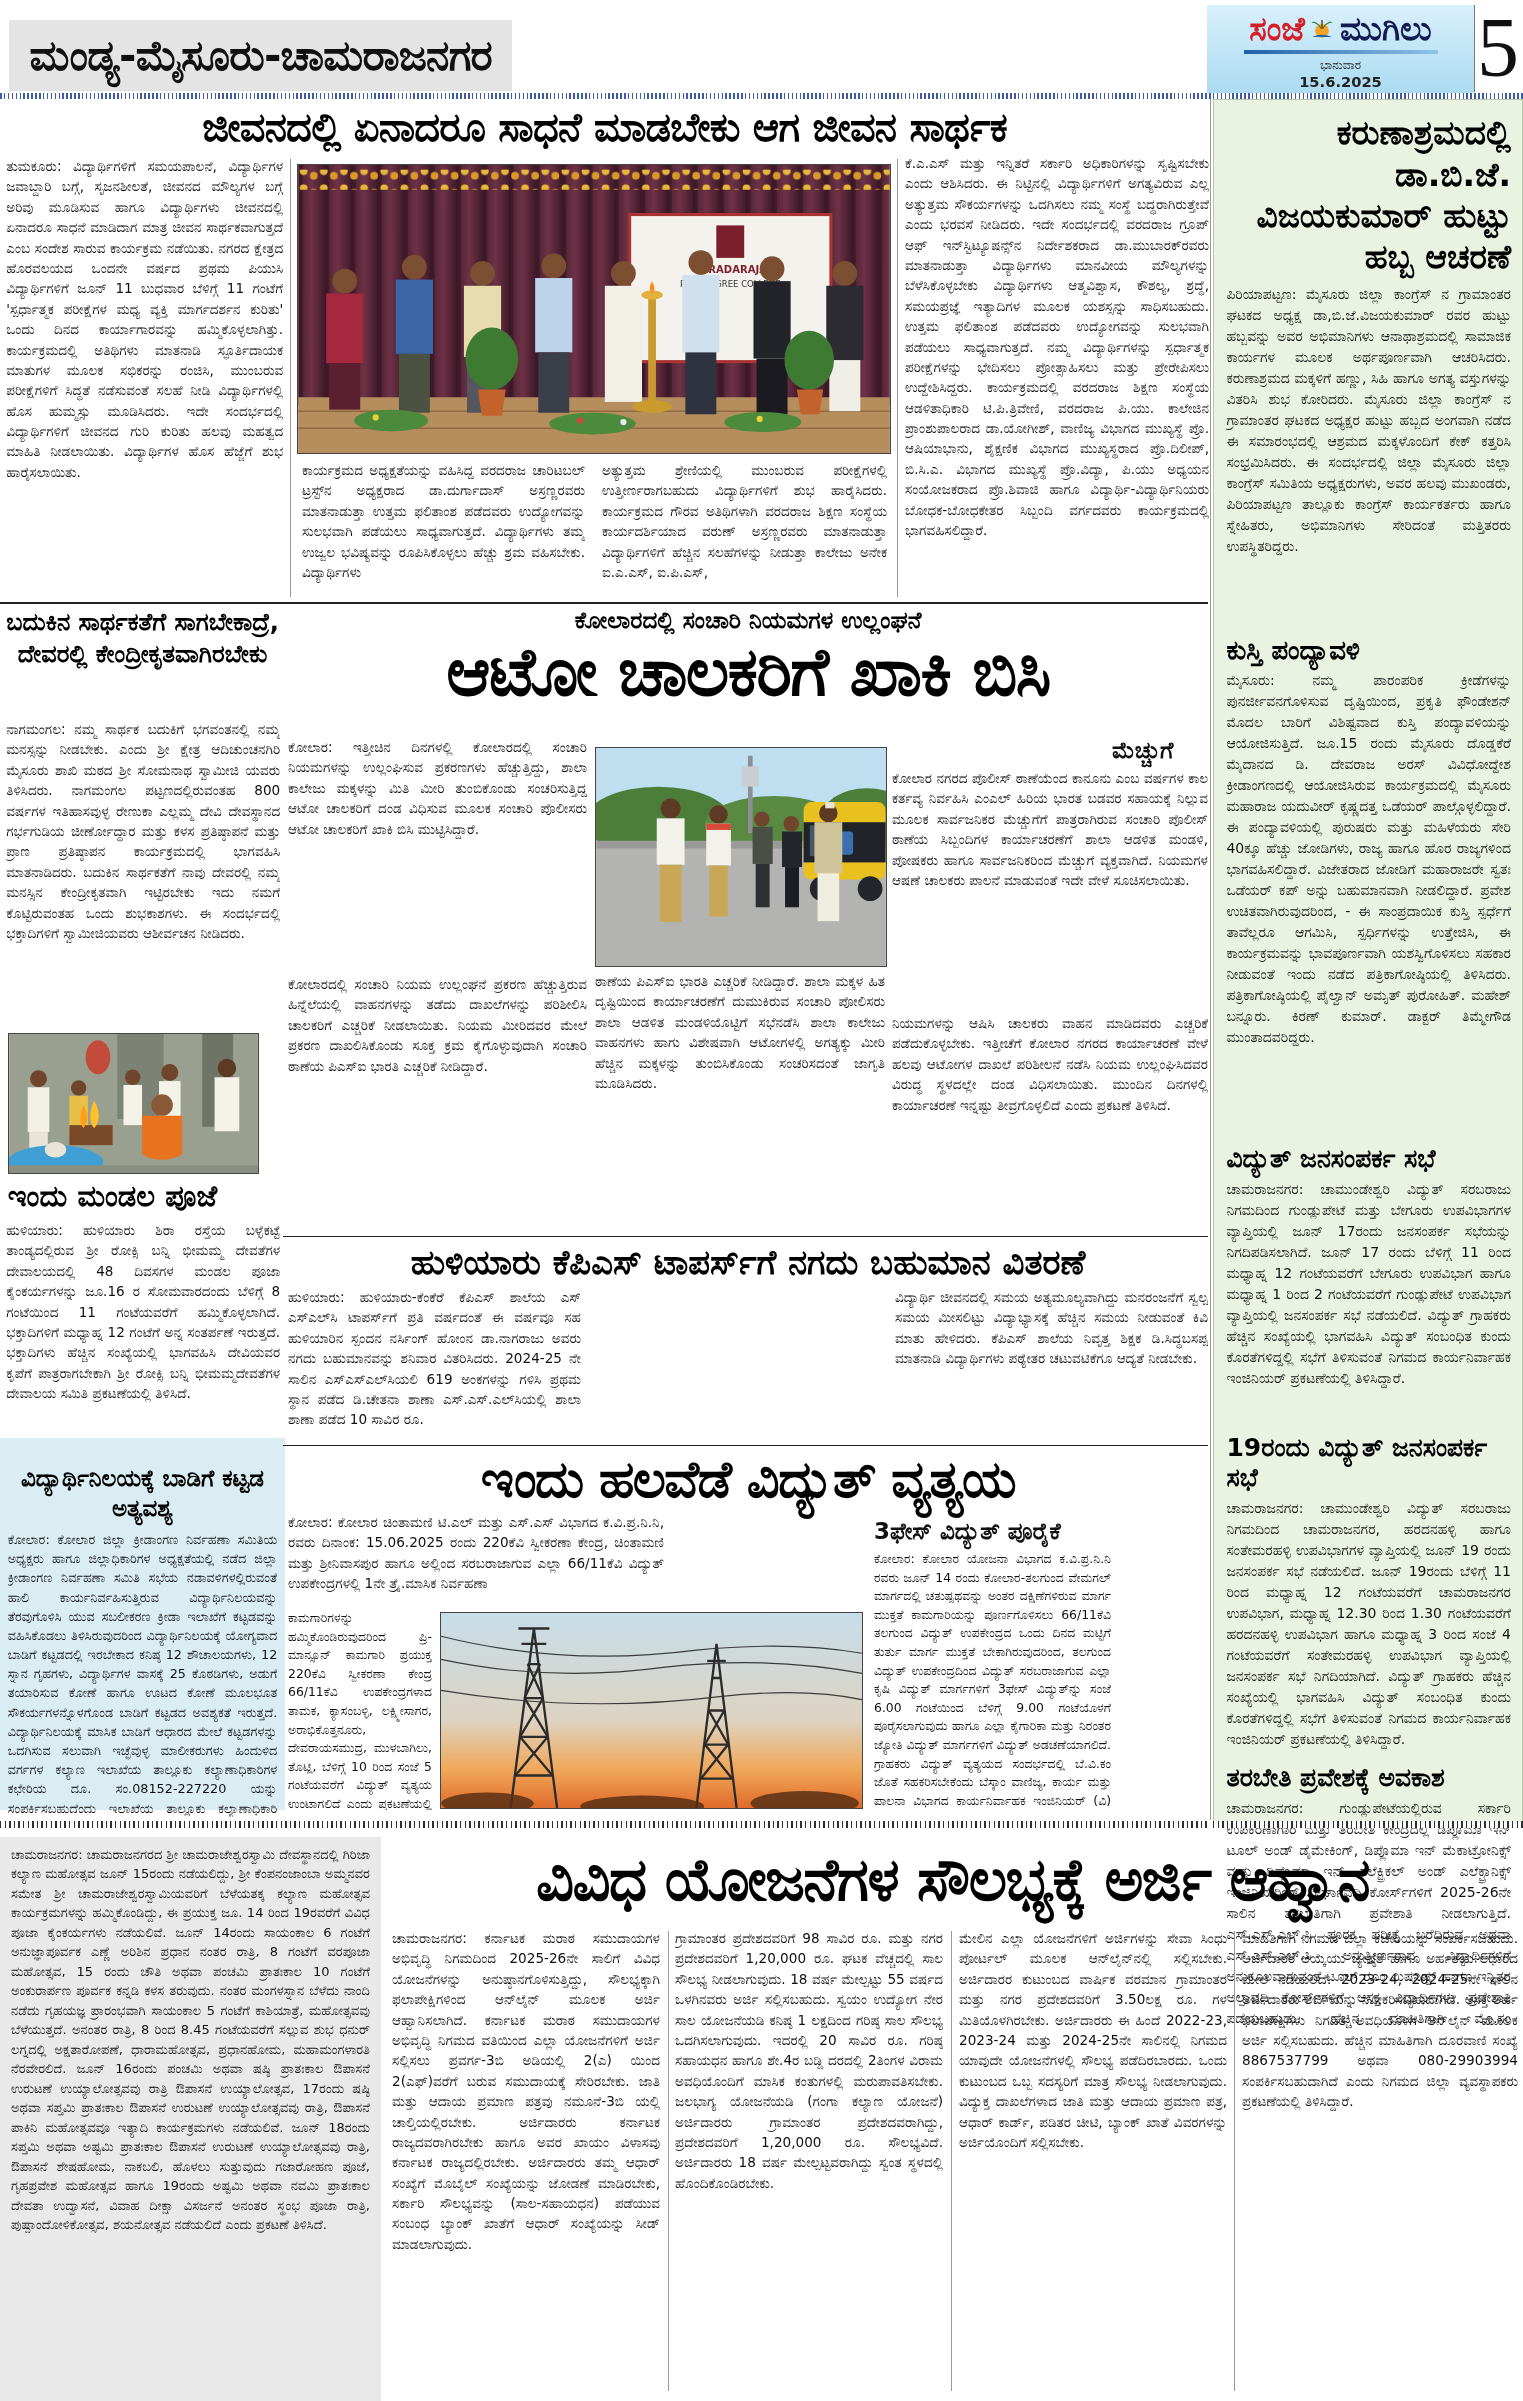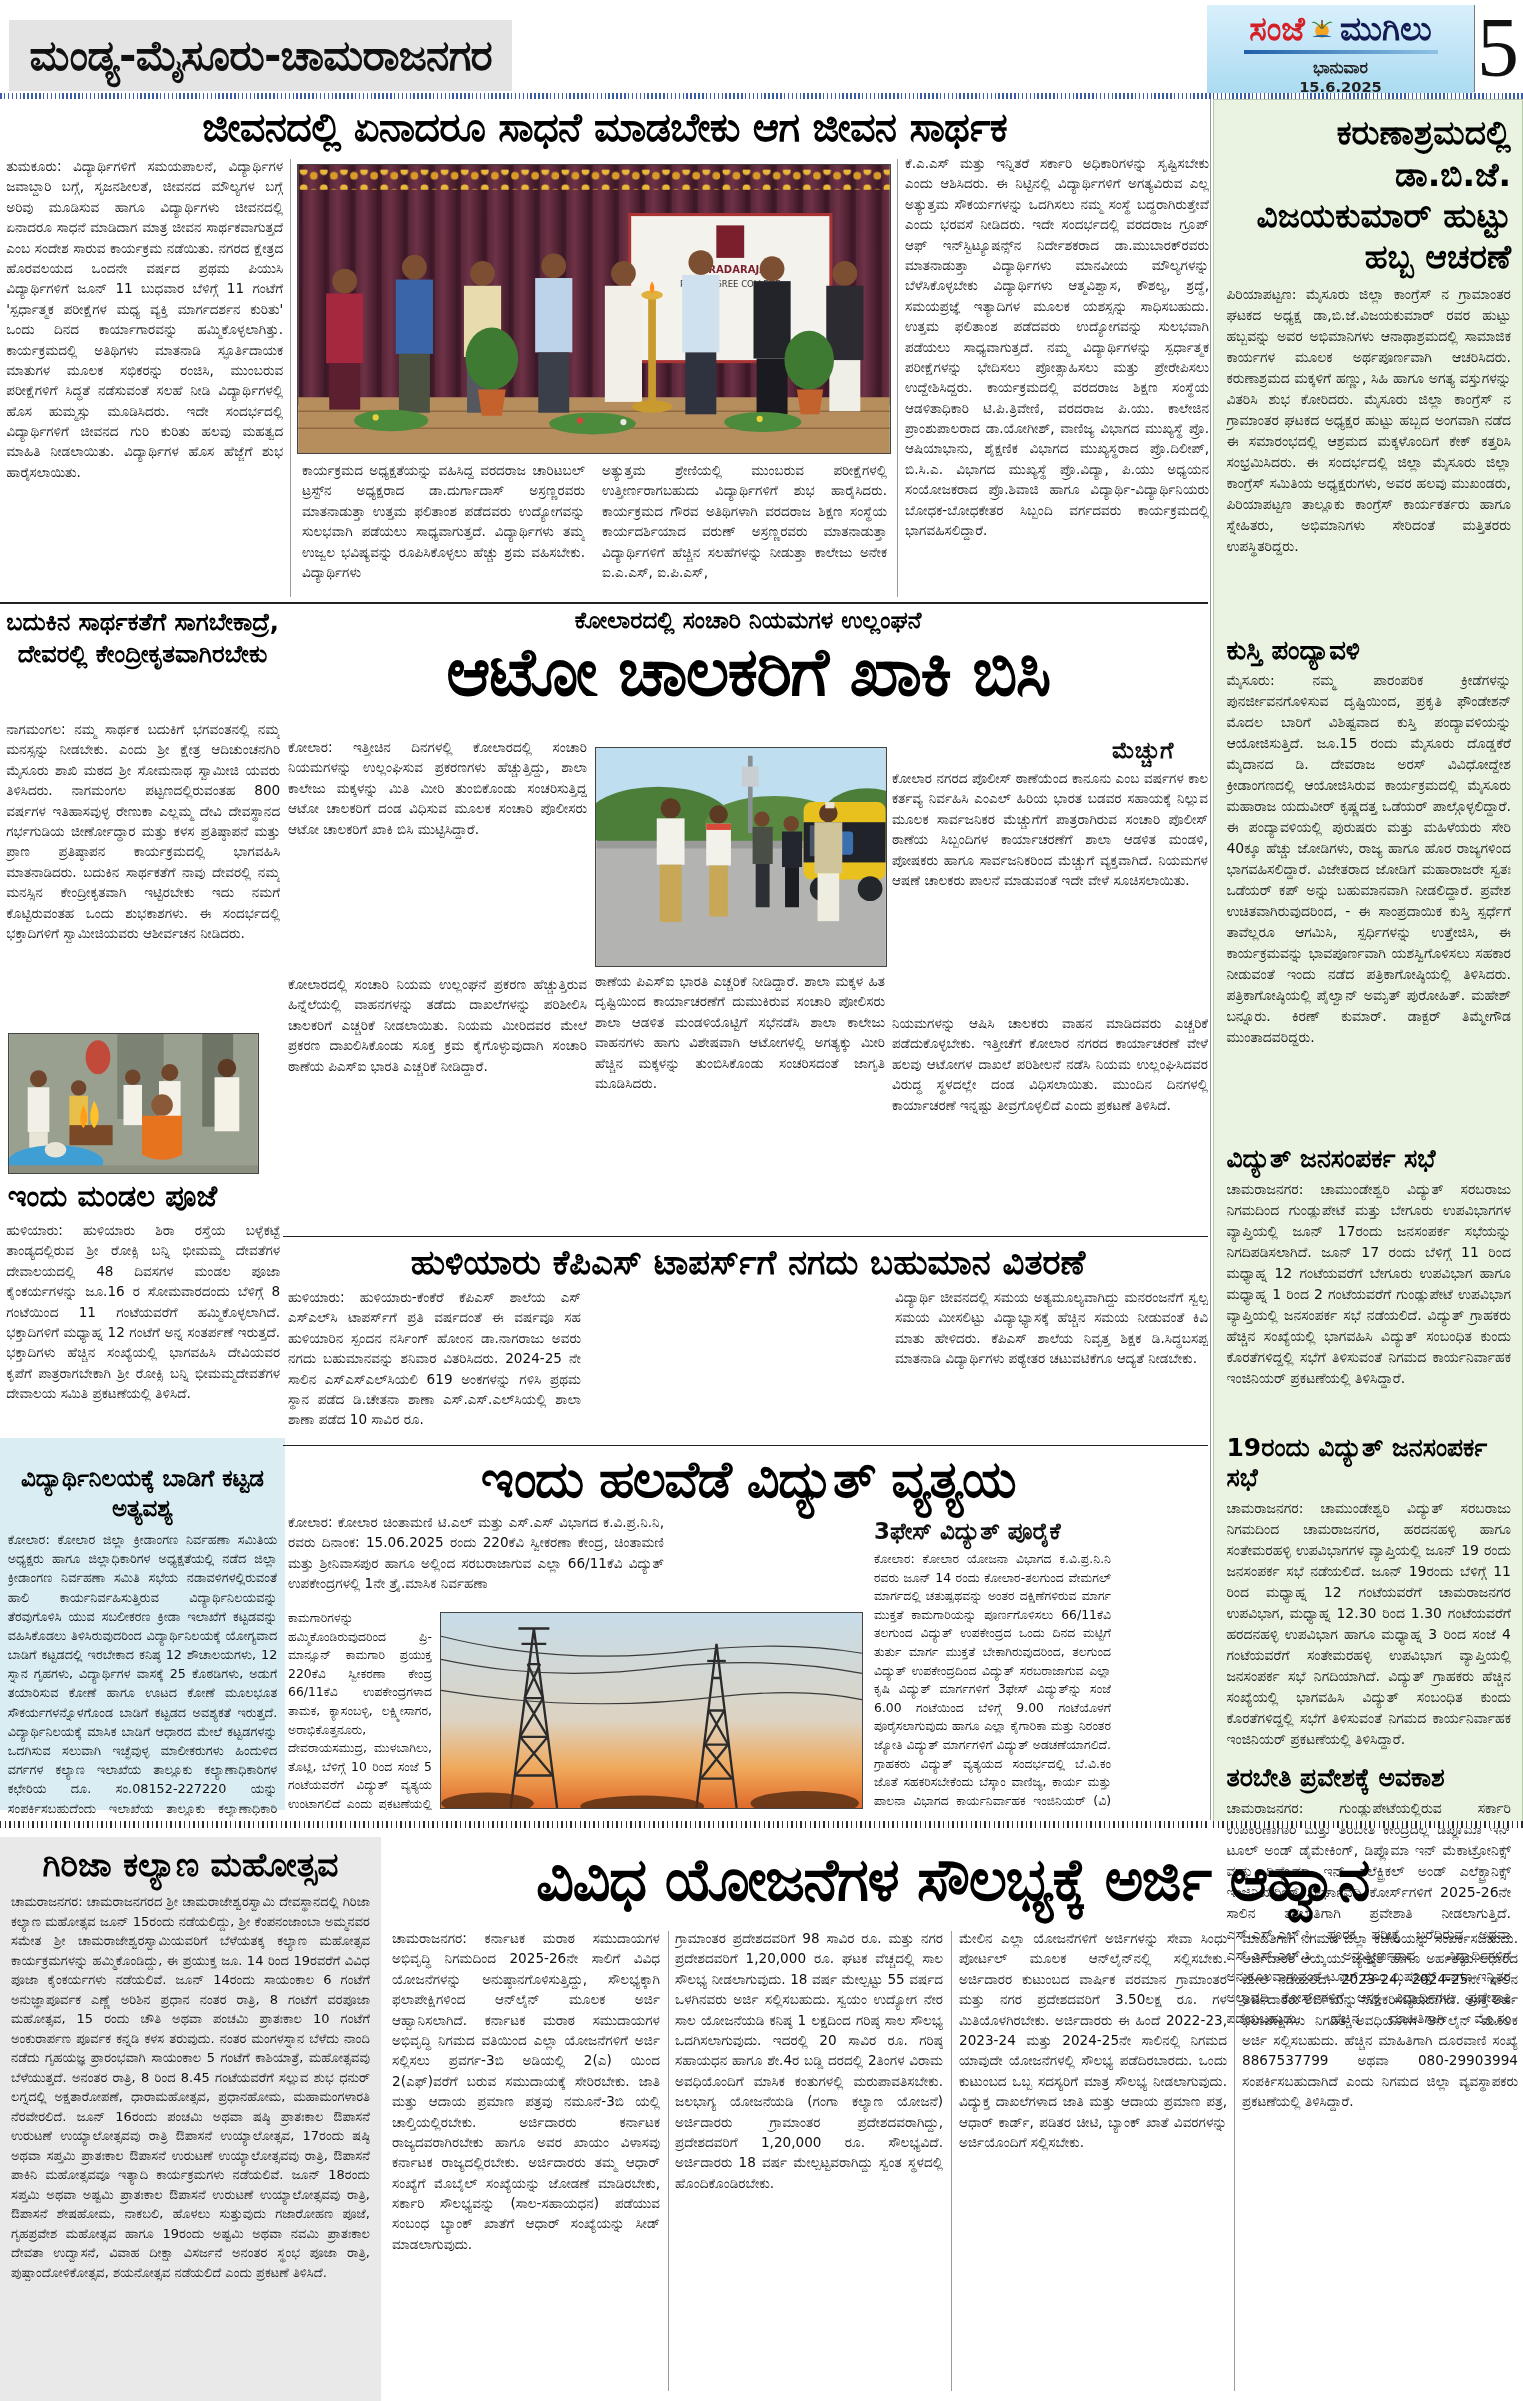--- a/index.html
+++ b/index.html
@@ -18,21 +18,21 @@
   .bluebox{background:#daedf2;}
   .greybox{background:#e9e9e9;}
   .masthead-region{background:#e4e4e4;display:flex;align-items:center;justify-content:center;
       font-weight:bold;font-size:42px;letter-spacing:-0.8px;}
   .logo-box{background:linear-gradient(180deg,#d9f0fc,#a8d9f0);display:flex;flex-direction:column;
       align-items:center;justify-content:flex-start;padding-top:7.7px;}
   .logo-line{display:flex;align-items:center;gap:4.6px;font-weight:bold;font-size:33px;line-height:1;}
   .logo-first{color:#d41f26;}
   .logo-second{color:#141a52;}
   .logo-rule{width:194px;height:4.6px;margin:4.6px 0 3.1px 0;background:linear-gradient(90deg,#1e5fa8,#8fc3e6);}
-  .logo-day{font-size:16px;font-weight:bold;color:#222;}
+  .logo-day{font-size:12px;font-weight:normal;color:#222;}
   .logo-date{font-size:14.7px;font-weight:bold;color:#222;margin-top:1.5px;}
   .page-number{font-family:"Liberation Serif",serif;font-size:84px;line-height:1;
       display:flex;align-items:center;justify-content:center;border-left:1.5px solid #7a7a7a;}
   .subhead{font-weight:bold;font-size:23px;}
 </style>
 </head>
 <body>
 
 <div class="page">
 
@@ -245,21 +245,20 @@
   <div class="abs bodytext" style="left:6.2px;top:1220px;width:274px;height:214px;">ಹುಳಿಯಾರು: ಹುಳಿಯಾರು ಶಿರಾ ರಸ್ತೆಯ ಬಳ್ಳೆಕಟ್ಟೆ ತಾಂಡ್ಯದಲ್ಲಿರುವ ಶ್ರೀ ರೋಕ್ಸಿ ಬನ್ನಿ ಭೀಮಮ್ಮ ದೇವತೆಗಳ ದೇವಾಲಯದಲ್ಲಿ 48 ದಿವಸಗಳ ಮಂಡಲ ಪೂಜಾ ಕೈಂಕರ್ಯಗಳನ್ನು ಜೂ.16 ರ ಸೋಮವಾರದಂದು ಬೆಳಿಗ್ಗೆ 8 ಗಂಟೆಯಿಂದ 11 ಗಂಟೆಯವರೆಗೆ ಹಮ್ಮಿಕೊಳ್ಳಲಾಗಿದೆ. ಭಕ್ತಾದಿಗಳಿಗೆ ಮಧ್ಯಾಹ್ನ 12 ಗಂಟೆಗೆ ಅನ್ನ ಸಂತರ್ಪಣೆ ಇರುತ್ತದೆ. ಭಕ್ತಾದಿಗಳು ಹೆಚ್ಚಿನ ಸಂಖ್ಯೆಯಲ್ಲಿ ಭಾಗವಹಿಸಿ ದೇವಿಯವರ ಕೃಪೆಗೆ ಪಾತ್ರರಾಗಬೇಕಾಗಿ ಶ್ರೀ ರೋಕ್ಸಿ ಬನ್ನಿ ಭೀಮಮ್ಮದೇವತೆಗಳ ದೇವಾಲಯ ಸಮಿತಿ ಪ್ರಕಟಣೆಯಲ್ಲಿ ತಿಳಿಸಿದೆ.</div>
 
   <div class="abs bluebox" style="left:0;top:1438px;width:285px;height:372px;">
     <div class="headline center" style="padding-top:26px;font-size:23px;line-height:1.3;">ವಿದ್ಯಾರ್ಥಿನಿಲಯಕ್ಕೆ ಬಾಡಿಗೆ ಕಟ್ಟಡ ಅತ್ಯವಶ್ಯ</div>
     <div class="bodytext" style="margin:6.2px 7.7px 0 7.7px;font-size:12.8px;height:287px;">ಕೋಲಾರ: ಕೋಲಾರ ಜಿಲ್ಲಾ ಕ್ರೀಡಾಂಗಣ ನಿರ್ವಹಣಾ ಸಮಿತಿಯ ಅಧ್ಯಕ್ಷರು ಹಾಗೂ ಜಿಲ್ಲಾಧಿಕಾರಿಗಳ ಅಧ್ಯಕ್ಷತೆಯಲ್ಲಿ ನಡೆದ ಜಿಲ್ಲಾ ಕ್ರೀಡಾಂಗಣ ನಿರ್ವಹಣಾ ಸಮಿತಿ ಸಭೆಯ ನಡಾವಳಿಗಳಲ್ಲಿರುವಂತೆ ಹಾಲಿ ಕಾರ್ಯನಿರ್ವಹಿಸುತ್ತಿರುವ ವಿದ್ಯಾರ್ಥಿನಿಲಯವನ್ನು ತೆರವುಗೊಳಿಸಿ ಯುವ ಸಬಲೀಕರಣ ಕ್ರೀಡಾ ಇಲಾಖೆಗೆ ಕಟ್ಟಡವನ್ನು ವಹಿಸಿಕೊಡಲು ತಿಳಿಸಿರುವುದರಿಂದ ವಿದ್ಯಾರ್ಥಿನಿಲಯಕ್ಕೆ ಯೋಗ್ಯವಾದ ಬಾಡಿಗೆ ಕಟ್ಟಡದಲ್ಲಿ ಇರಬೇಕಾದ ಕನಿಷ್ಠ 12 ಶೌಚಾಲಯಗಳು, 12 ಸ್ನಾನ ಗೃಹಗಳು, ವಿದ್ಯಾರ್ಥಿಗಳ ವಾಸಕ್ಕೆ 25 ಕೊಠಡಿಗಳು, ಅಡುಗೆ ತಯಾರಿಸುವ ಕೋಣೆ ಹಾಗೂ ಊಟದ ಕೋಣೆ ಮೂಲಭೂತ ಸೌಕರ್ಯಗಳನ್ನೊಳಗೊಂಡ ಬಾಡಿಗೆ ಕಟ್ಟಡದ ಅವಶ್ಯಕತೆ ಇರುತ್ತದೆ. ವಿದ್ಯಾರ್ಥಿನಿಲಯಕ್ಕೆ ಮಾಸಿಕ ಬಾಡಿಗೆ ಆಧಾರದ ಮೇಲೆ ಕಟ್ಟಡಗಳನ್ನು ಒದಗಿಸುವ ಸಲುವಾಗಿ ಇಚ್ಛೆವುಳ್ಳ ಮಾಲೀಕರುಗಳು ಹಿಂದುಳಿದ ವರ್ಗಗಳ ಕಲ್ಯಾಣ ಇಲಾಖೆಯ ತಾಲ್ಲೂಕು ಕಲ್ಯಾಣಾಧಿಕಾರಿಗಳ ಕಛೇರಿಯ ದೂ. ಸಂ.08152-227220 ಯನ್ನು ಸಂಪರ್ಕಿಸಬಹುದೆಂದು ಇಲಾಖೆಯ ತಾಲ್ಲೂಕು ಕಲ್ಯಾಣಾಧಿಕಾರಿ ತಿಳಿಸಿದ್ದಾರೆ.</div>
   </div>
 
   <div class="abs hatch" style="left:0;top:1821px;width:1208px;height:7px;"></div>
 
   <div class="abs greybox" style="left:0;top:1837px;width:381px;height:565px;">
-    <div class="headline center" style="padding-top:7.7px;font-size:33px;">ಗಿರಿಜಾ ಕಲ್ಯಾಣ ಮಹೋತ್ಸವ</div>
     <div class="bodytext" style="margin:7.7px 11px 0 11px;font-size:13px;height:488px;">ಚಾಮರಾಜನಗರ: ಚಾಮರಾಜನಗರದ ಶ್ರೀ ಚಾಮರಾಜೇಶ್ವರಸ್ವಾಮಿ ದೇವಸ್ಥಾನದಲ್ಲಿ ಗಿರಿಜಾ ಕಲ್ಯಾಣ ಮಹೋತ್ಸವ ಜೂನ್ 15ರಂದು ನಡೆಯಲಿದ್ದು, ಶ್ರೀ ಕೆಂಪನಂಜಾಂಬಾ ಅಮ್ಮನವರ ಸಮೇತ ಶ್ರೀ ಚಾಮರಾಜೇಶ್ವರಸ್ವಾಮಿಯವರಿಗೆ ಬೆಳೆಯತಕ್ಕ ಕಲ್ಯಾಣ ಮಹೋತ್ಸವ ಕಾರ್ಯಕ್ರಮಗಳನ್ನು ಹಮ್ಮಿಕೊಂಡಿದ್ದು, ಈ ಪ್ರಯುಕ್ತ ಜೂ. 14 ರಿಂದ 19ರವರೆಗೆ ವಿವಿಧ ಪೂಜಾ ಕೈಂಕರ್ಯಗಳು ನಡೆಯಲಿವೆ. ಜೂನ್ 14ರಂದು ಸಾಯಂಕಾಲ 6 ಗಂಟೆಗೆ ಅನುಜ್ಞಾಪೂರ್ವಕ ಎಣ್ಣೆ ಅರಿಶಿನ ಪ್ರಧಾನ ನಂತರ ರಾತ್ರಿ, 8 ಗಂಟೆಗೆ ವರಪೂಜಾ ಮಹೋತ್ಸವ, 15 ರಂದು ಚೌತಿ ಅಥವಾ ಪಂಚಮಿ ಪ್ರಾತಃಕಾಲ 10 ಗಂಟೆಗೆ ಅಂಕುರಾರ್ಪಣ ಪೂರ್ವಕ ಕನ್ನಡಿ ಕಳಸ ತರುವುದು. ನಂತರ ಮಂಗಳಸ್ನಾನ ಬೆಳೆದು ನಾಂದಿ ನಡೆದು ಗೃಹಯಜ್ಞ ಪ್ರಾರಂಭವಾಗಿ ಸಾಯಂಕಾಲ 5 ಗಂಟೆಗೆ ಕಾಶಿಯಾತ್ರೆ, ಮಹೋತ್ಸವವು ಬೆಳೆಯುತ್ತದೆ. ಅನಂತರ ರಾತ್ರಿ, 8 ರಿಂದ 8.45 ಗಂಟೆಯವರೆಗೆ ಸಲ್ಲುವ ಶುಭ ಧನುರ್ ಲಗ್ನದಲ್ಲಿ ಅಕ್ಷತಾರೋಪಣೆ, ಧಾರಾಮಹೋತ್ಸವ, ಪ್ರಧಾನಹೋಮ, ಮಹಾಮಂಗಳಾರತಿ ನೆರವೇರಲಿದೆ. ಜೂನ್ 16ರಂದು ಪಂಚಮಿ ಅಥವಾ ಷಷ್ಠಿ ಪ್ರಾತಃಕಾಲ ಔಪಾಸನೆ ಉರುಟಣೆ ಉಯ್ಯಾಲೋತ್ಸವವು ರಾತ್ರಿ ಔಪಾಸನೆ ಉಯ್ಯಾಲೋತ್ಸವ, 17ರಂದು ಷಷ್ಠಿ ಅಥವಾ ಸಪ್ತಮಿ ಪ್ರಾತಃಕಾಲ ಔಪಾಸನೆ ಉರುಟಣೆ ಉಯ್ಯಾಲೋತ್ಸವವು ರಾತ್ರಿ, ಔಪಾಸನೆ ಪಾಕಿನಿ ಮಹೋತ್ಸವವೂ ಇತ್ಯಾದಿ ಕಾರ್ಯಕ್ರಮಗಳು ನಡೆಯಲಿವೆ. ಜೂನ್ 18ರಂದು ಸಪ್ತಮಿ ಅಥವಾ ಅಷ್ಟಮಿ ಪ್ರಾತಃಕಾಲ ಔಪಾಸನೆ ಉರುಟಣೆ ಉಯ್ಯಾಲೋತ್ಸವವು ರಾತ್ರಿ, ಔಪಾಸನೆ ಶೇಷಹೋಮ, ನಾಕಬಲಿ, ಹೊಳಲು ಸುತ್ತುವುದು ಗಜಾರೋಹಣ ಪೂಜೆ, ಗೃಹಪ್ರವೇಶ ಮಹೋತ್ಸವ ಹಾಗೂ 19ರಂದು ಅಷ್ಟಮಿ ಅಥವಾ ನವಮಿ ಪ್ರಾತಃಕಾಲ ದೇವತಾ ಉದ್ವಾಸನೆ, ವಿವಾಹ ದೀಕ್ಷಾ ವಿಸರ್ಜನೆ ಅನಂತರ ಸ್ಥಂಭ ಪೂಜಾ ರಾತ್ರಿ, ಪುಷ್ಪಾಂದೋಳಿಕೋತ್ಸವ, ಶಯನೋತ್ಸವ ನಡೆಯಲಿದೆ ಎಂದು ಪ್ರಕಟಣೆ ತಿಳಿಸಿದೆ.</div>
   </div>
 
   <div class="abs headline center" style="left:287px;top:607px;width:922px;font-size:23px;">ಕೋಲಾರದಲ್ಲಿ ಸಂಚಾರಿ ನಿಯಮಗಳ ಉಲ್ಲಂಘನೆ</div>
   <div class="abs headline center" style="left:287px;top:633px;width:922px;font-size:67px;letter-spacing:-1.5px;">ಆಟೋ ಚಾಲಕರಿಗೆ ಖಾಕಿ ಬಿಸಿ</div>
 
   <div class="abs bodytext" style="left:288px;top:737px;width:299px;height:232px;">ಕೋಲಾರ: ಇತ್ತೀಚಿನ ದಿನಗಳಲ್ಲಿ ಕೋಲಾರದಲ್ಲಿ ಸಂಚಾರಿ ನಿಯಮಗಳನ್ನು ಉಲ್ಲಂಘಿಸುವ ಪ್ರಕರಣಗಳು ಹೆಚ್ಚುತ್ತಿದ್ದು, ಶಾಲಾ ಕಾಲೇಜು ಮಕ್ಕಳನ್ನು ಮಿತಿ ಮೀರಿ ತುಂಬಿಕೊಂಡು ಸಂಚರಿಸುತ್ತಿದ್ದ ಆಟೋ ಚಾಲಕರಿಗೆ ದಂಡ ವಿಧಿಸುವ ಮೂಲಕ ಸಂಚಾರಿ ಪೊಲೀಸರು ಆಟೋ ಚಾಲಕರಿಗೆ ಖಾಕಿ ಬಿಸಿ ಮುಟ್ಟಿಸಿದ್ದಾರೆ.</div>
   <div class="abs bodytext" style="left:288px;top:974px;width:299px;height:257px;">ಕೋಲಾರದಲ್ಲಿ ಸಂಚಾರಿ ನಿಯಮ ಉಲ್ಲಂಘನೆ ಪ್ರಕರಣ ಹೆಚ್ಚುತ್ತಿರುವ ಹಿನ್ನೆಲೆಯಲ್ಲಿ ವಾಹನಗಳನ್ನು ತಡೆದು ದಾಖಲೆಗಳನ್ನು ಪರಿಶೀಲಿಸಿ ಚಾಲಕರಿಗೆ ಎಚ್ಚರಿಕೆ ನೀಡಲಾಯಿತು. ನಿಯಮ ಮೀರಿದವರ ಮೇಲೆ ಪ್ರಕರಣ ದಾಖಲಿಸಿಕೊಂಡು ಸೂಕ್ತ ಕ್ರಮ ಕೈಗೊಳ್ಳುವುದಾಗಿ ಸಂಚಾರಿ ಠಾಣೆಯ ಪಿಎಸ್ಐ ಭಾರತಿ ಎಚ್ಚರಿಕೆ ನೀಡಿದ್ದಾರೆ.</div>
 
   <div class="abs photo-frame" style="left:595px;top:747px;width:290px;height:218px;">

